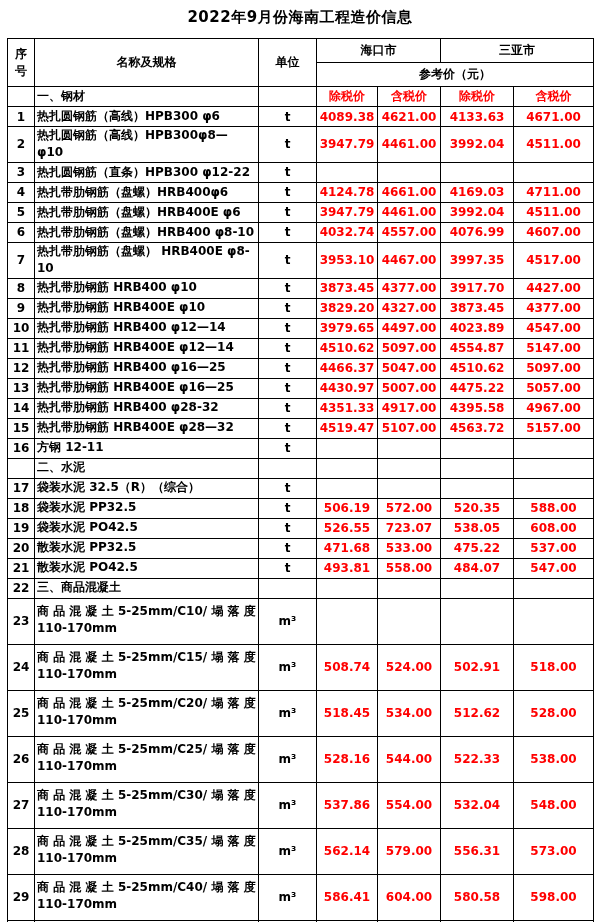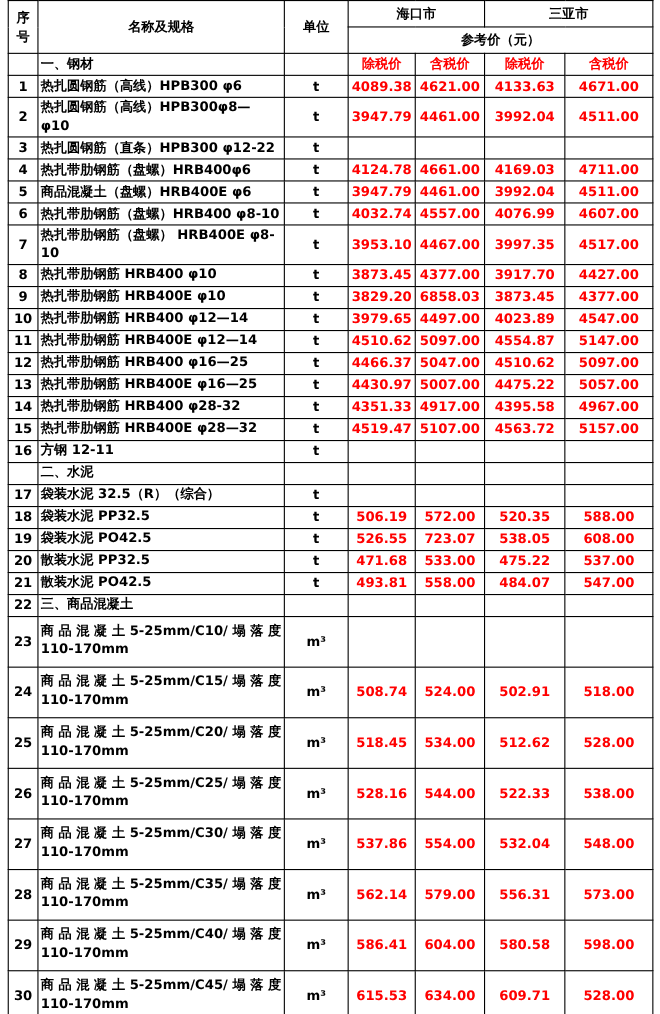--- a/index.html
+++ b/index.html
@@ -46,20 +46,21 @@
   }
   td.unit { text-align: center; }
   td.val  { text-align: center; color: #ff0000; }
   tr.tall td.name { vertical-align: top; padding-top: 4px; }
   tr.tall td.unit, tr.tall td.val { vertical-align: top; padding-top: 15px; }
 </style>
 </head>
 <body>
 
 <div class="page">
+  <div class="title">2022年9月份海南工程造价信息</div>
 
   <table class="price-table">
     <colgroup>
       <col style="width:27px">
       <col style="width:224px">
       <col style="width:58px">
       <col style="width:61px">
       <col style="width:63px">
       <col style="width:73px">
       <col style="width:80px">
@@ -118,21 +119,21 @@
           <td class="no">4</td>
           <td class="name">热扎带肋钢筋（盘螺）HRB400φ6</td>
           <td class="unit">t</td>
           <td class="val">4124.78</td>
           <td class="val">4661.00</td>
           <td class="val">4169.03</td>
           <td class="val">4711.00</td>
         </tr>
         <tr>
           <td class="no">5</td>
-          <td class="name">商品混凝土（盘螺）HRB400E φ6</td>
+          <td class="name">热扎带肋钢筋（盘螺）HRB400E φ6</td>
           <td class="unit">t</td>
           <td class="val">3947.79</td>
           <td class="val">4461.00</td>
           <td class="val">3992.04</td>
           <td class="val">4511.00</td>
         </tr>
         <tr>
           <td class="no">6</td>
           <td class="name">热扎带肋钢筋（盘螺）HRB400 φ8-10</td>
           <td class="unit">t</td>
@@ -157,21 +158,21 @@
           <td class="val">3873.45</td>
           <td class="val">4377.00</td>
           <td class="val">3917.70</td>
           <td class="val">4427.00</td>
         </tr>
         <tr>
           <td class="no">9</td>
           <td class="name">热扎带肋钢筋 HRB400E  φ10</td>
           <td class="unit">t</td>
           <td class="val">3829.20</td>
-          <td class="val">6858.03</td>
+          <td class="val">4327.00</td>
           <td class="val">3873.45</td>
           <td class="val">4377.00</td>
         </tr>
         <tr>
           <td class="no">10</td>
           <td class="name">热扎带肋钢筋 HRB400   φ12—14</td>
           <td class="unit">t</td>
           <td class="val">3979.65</td>
           <td class="val">4497.00</td>
           <td class="val">4023.89</td>

